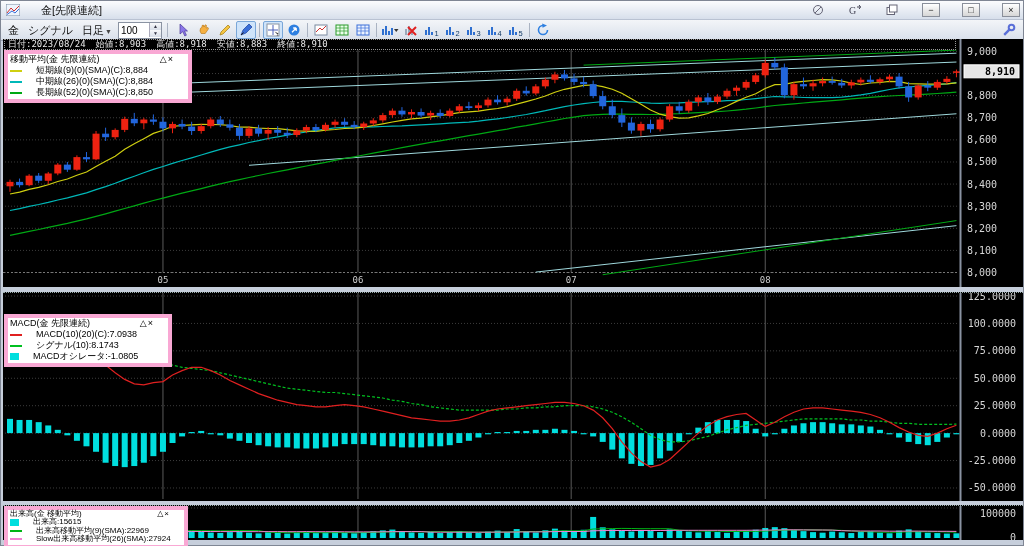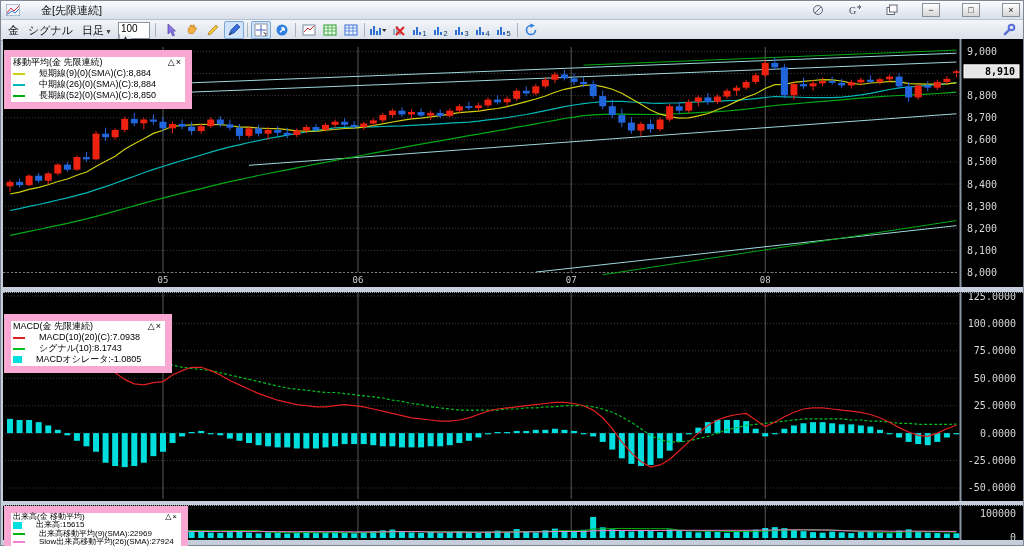--- a/index.html
+++ b/index.html
@@ -12,21 +12,21 @@
   .tb-spacer{flex:1;}
   .tb-mini{width:17px;height:14px;display:inline-flex;align-items:center;justify-content:center;}
   .winbtn{width:18px;height:14px;display:inline-flex;align-items:center;justify-content:center;
     background:linear-gradient(#ffffff,#d6d6d6);border:1px solid #8a8f9a;font-size:9px;line-height:1;
     margin-left:2px;color:#222;box-sizing:border-box;}
   
   .toolbar{height:20px;display:flex;align-items:center;gap:3px;padding:0 4px;
     background:linear-gradient(#f3f5f8,#d9e0eb);border-bottom:1px solid #9aa4b5;font-size:11px;color:#111;}
   .tb-label{padding:0 3px;white-space:nowrap;}
   .dd-arrow{font-size:7px;color:#444;margin-left:1px;}
-  .spin{display:inline-flex;align-items:flex-start;border:1px solid #8a93a2;background:#fff;height:15px;flex-direction:column;}
+  .spin{display:inline-flex;align-items:center;border:1px solid #8a93a2;background:#fff;height:15px;}
   .spin input{width:26px;border:0;font-size:10px;padding:0 2px;font-family:"Liberation Sans",sans-serif;outline:none;}
   .spin .arrows{display:flex;flex-direction:column;width:11px;border-left:1px solid #aab;}
   .spin .arrows span{height:7px;font-size:5px;line-height:7px;text-align:center;
     background:linear-gradient(#f8f9fb,#d8dee8);color:#334;}
   .tbtn{width:20px;height:18px;display:inline-flex;align-items:center;justify-content:center;
     border:1px solid transparent;border-radius:2px;box-sizing:border-box;}
   .tbtn.active{background:#cfe4fa;border-color:#7aa7d8;}
   .tsep{width:1px;height:14px;background:#aab3c2;margin:0 2px;}
   
   .chart-root{position:absolute;top:38px;left:2px;right:2px;bottom:2px;background:#c6cedb;}
@@ -37,22 +37,22 @@
   .sep{position:absolute;left:0;width:1020px;background:#c6cedb;}
   #sep1{top:248px;height:5px;}
   #sep2{top:462px;height:4px;}
   #bottom-strip{position:absolute;left:0;top:501px;width:1020px;height:5px;background:#c6cedb;}
   .panel svg{position:absolute;left:0;top:0;}
   
   .infobar{position:absolute;left:1px;top:0;width:952px;height:11px;box-sizing:border-box;
     border:1px dotted #999;background:#000;color:#e8e8e8;font-size:9px;line-height:9px;
     font-family:"DejaVu Sans Mono",monospace;display:flex;gap:10px;padding:0 3px;white-space:nowrap;z-index:5;}
   
-  .legend{position:absolute;background:#fff;border:7px solid #f9a8d4;color:#000;
-    font-size:9px;line-height:11px;z-index:6;padding:0 4px 1px 2px;box-sizing:border-box;}
+  .legend{position:absolute;background:#fff;border:4px solid #f9a8d4;color:#000;
+    font-size:9px;line-height:11px;z-index:6;padding:0 15px 1px 2px;box-sizing:border-box;}
   #legend-main{left:1px;top:11px;width:188px;}
   #legend-macd{left:1px;top:1px;width:168px;margin-top:20px;}
   #legend-vol{left:1px;top:0;width:184px;font-size:8px;line-height:8.4px;}
   .lg-title{display:flex;justify-content:space-between;align-items:center;white-space:nowrap;}
   .lg-ctls span{margin-left:1px;cursor:default;}
   .lg-row{display:flex;align-items:center;gap:14px;white-space:nowrap;}
   .sw-line{display:inline-block;width:12px;height:2px;flex:0 0 12px;}
   .sw-block{display:inline-block;width:9px;height:7px;flex:0 0 9px;}
 </style>
 </head>
@@ -216,20 +216,27 @@
       <svg width="14" height="14">
           <circle cx="9.5" cy="4.5" r="2.8" fill="none" stroke="#5a6fd8" stroke-width="2"></circle>
           <path d="M7.6 6.4 L2.2 11.8" stroke="#5a6fd8" stroke-width="2.4"></path>
         </svg>
     </span>
   </div>
 
   <div class="chart-root">
 
     <div class="panel" id="panel-main">
+      <div class="infobar">
+        <span>日付:2023/08/24</span>
+        <span>始値:8,903</span>
+        <span>高値:8,918</span>
+        <span>安値:8,883</span>
+        <span>終値:8,910</span>
+      </div>
       <svg id="svg-main" width="1020" height="248">
           <rect width="1020" height="248" fill="#000"></rect>
           <line x1="2" y1="233.522" x2="956" y2="233.522" stroke="#3c3c3c" stroke-width="1" stroke-dasharray="1,2"></line>
           <line x1="2" y1="211.41199999999998" x2="956" y2="211.41199999999998" stroke="#3c3c3c" stroke-width="1" stroke-dasharray="1,2"></line>
           <line x1="2" y1="189.302" x2="956" y2="189.302" stroke="#3c3c3c" stroke-width="1" stroke-dasharray="1,2"></line>
           <line x1="2" y1="167.192" x2="956" y2="167.192" stroke="#3c3c3c" stroke-width="1" stroke-dasharray="1,2"></line>
           <line x1="2" y1="145.082" x2="956" y2="145.082" stroke="#3c3c3c" stroke-width="1" stroke-dasharray="1,2"></line>
           <line x1="2" y1="122.972" x2="956" y2="122.972" stroke="#3c3c3c" stroke-width="1" stroke-dasharray="1,2"></line>
           <line x1="2" y1="100.862" x2="956" y2="100.862" stroke="#3c3c3c" stroke-width="1" stroke-dasharray="1,2"></line>
           <line x1="2" y1="78.752" x2="956" y2="78.752" stroke="#3c3c3c" stroke-width="1" stroke-dasharray="1,2"></line>

